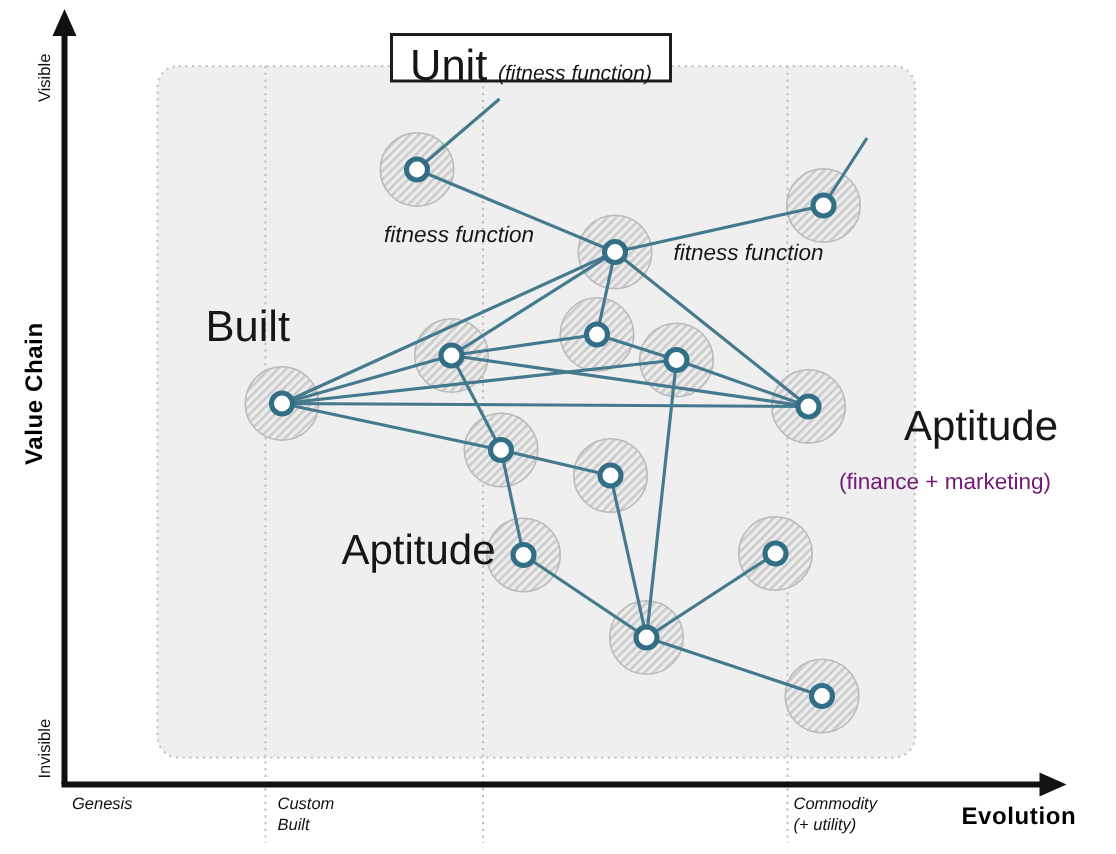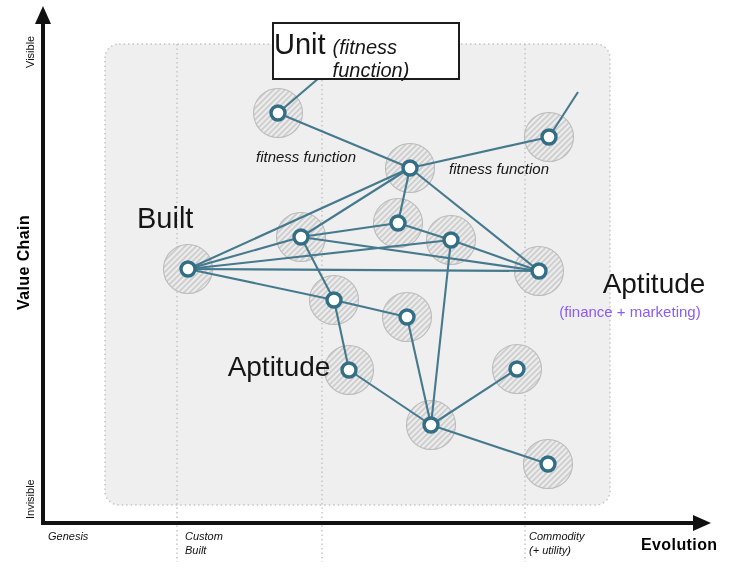--- a/index.html
+++ b/index.html
@@ -8,26 +8,26 @@
   #map-svg{position:absolute;left:0;top:0;}
   .lbl{position:absolute;white-space:nowrap;}
   .rot{transform:rotate(-90deg);transform-origin:0 0;}
   .axis-small{font-size:11px;color:#111;}
   .axis-big{font-size:16px;font-weight:bold;color:#000;letter-spacing:.4px;}
   .stage-lbl{font-style:italic;font-size:11px;line-height:1.3;color:#111;}
   .ff{font-style:italic;font-size:15px;color:#161616;}
   .big{font-size:29px;color:#161616;}
   .block{position:absolute;text-align:center;}
   .block .title{font-size:28px;color:#161616;padding-left:48px;}
-  .block .sub{font-size:15px;margin-top:3px;color:#8b5cf6;}
+  .block .sub{font-size:15px;margin-top:13px;color:#701a75;}
   .unitbox{position:absolute;background:#fff;border:2px solid #1c1c1c;
            display:flex;align-items:baseline;justify-content:center;gap:7px;
            padding-top:6px;box-sizing:border-box;z-index:2;}
   .unitbox .t{font-size:29px;line-height:1;}
-  .unitbox .s{font-size:20px;font-style:italic;}
+  .unitbox .s{font-size:14px;font-style:italic;}
 </style>
 </head>
 <body>
 
 <div id="stage">
 
   <svg id="map-svg" width="744" height="569" viewBox="0 0 744 569">
     <defs>
       <pattern id="hatch" patternUnits="userSpaceOnUse" width="4" height="4" patternTransform="rotate(45)">
         <rect width="4" height="4" fill="#ededed"></rect>
@@ -103,21 +103,21 @@
         <circle cx="539" cy="271" r="7" fill="#ffffff" stroke="#336e87" stroke-width="3.4"></circle>
         <circle cx="334" cy="300" r="7" fill="#ffffff" stroke="#336e87" stroke-width="3.4"></circle>
         <circle cx="407" cy="317" r="7" fill="#ffffff" stroke="#336e87" stroke-width="3.4"></circle>
         <circle cx="349" cy="370" r="7" fill="#ffffff" stroke="#336e87" stroke-width="3.4"></circle>
         <circle cx="431" cy="425" r="7" fill="#ffffff" stroke="#336e87" stroke-width="3.4"></circle>
         <circle cx="517" cy="369" r="7" fill="#ffffff" stroke="#336e87" stroke-width="3.4"></circle>
         <circle cx="548" cy="464" r="7" fill="#ffffff" stroke="#336e87" stroke-width="3.4"></circle>
       </g>
   </svg>
 
-  <div class="unitbox" style="left:272px;top:22px;width:188px;height:58px">
+  <div class="unitbox" style="left:260px;top:22px;width:188px;height:33px">
     <span class="t">Unit</span>
     <span class="s">(fitness function)</span>
   </div>
 
   <div class="lbl ff" style="left:256px;top:148px">fitness function</div>
   <div class="lbl ff" style="left:449px;top:160px">fitness function</div>
   <div class="lbl big" style="left:137px;top:202px">Built</div>
 
   <div class="block" style="left:535px;top:268px;width:190px">
     <div class="title">Aptitude</div>

